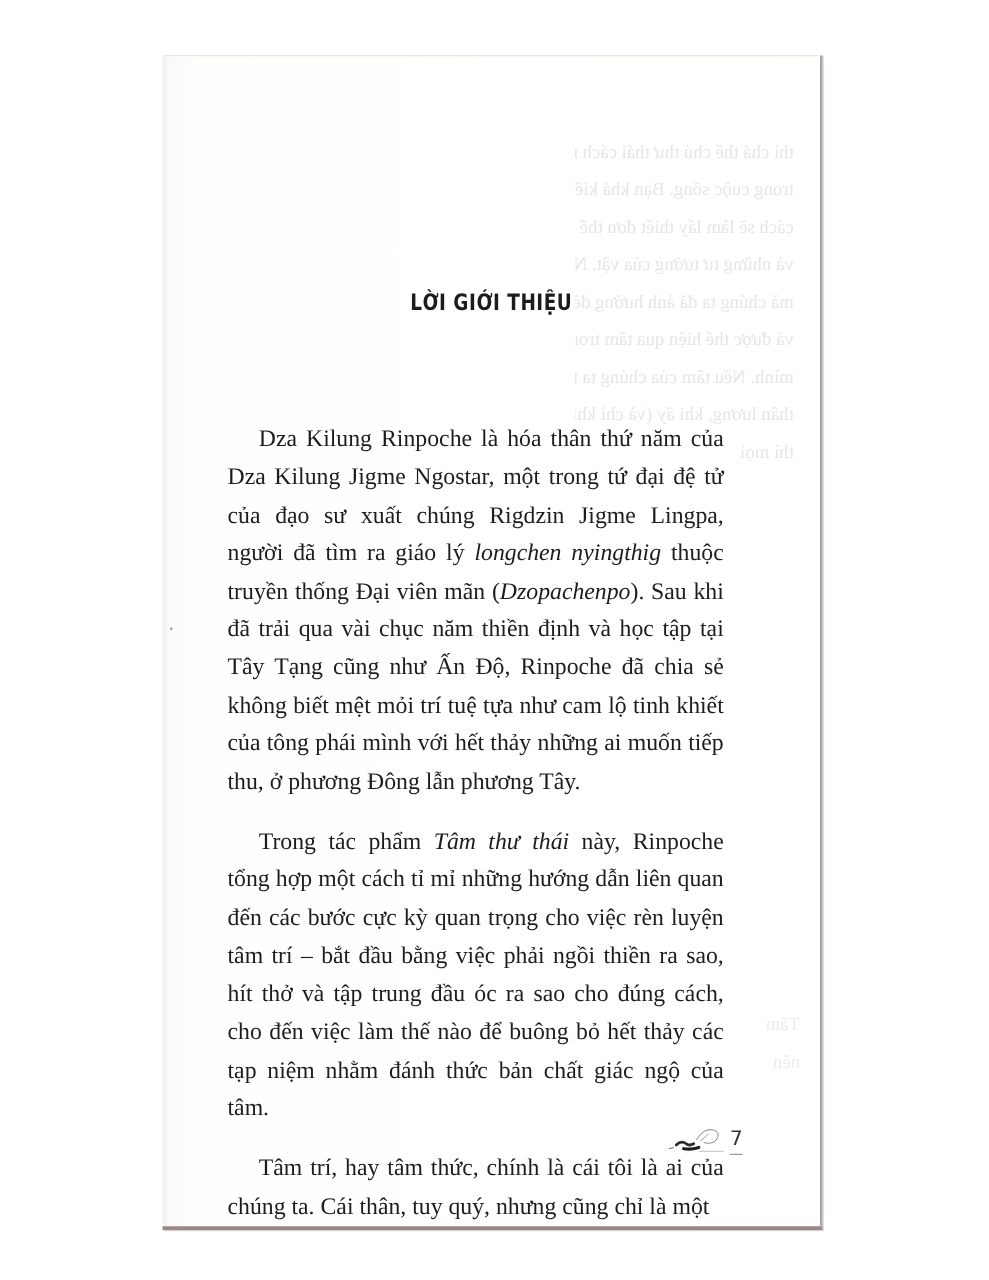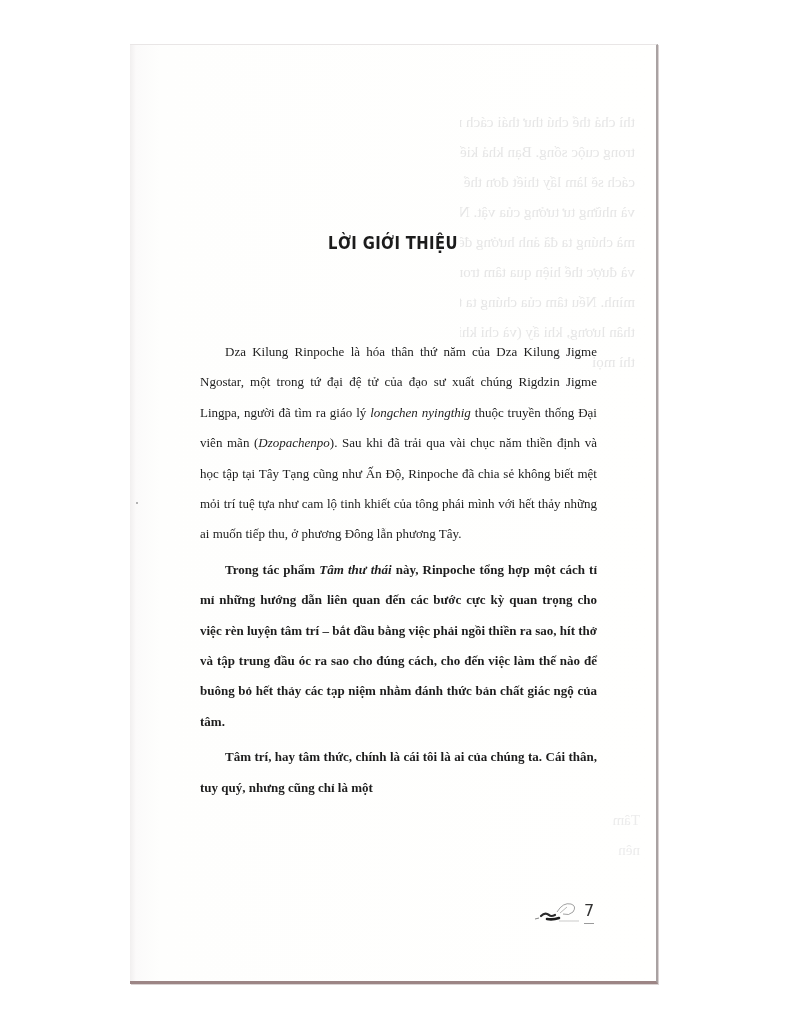--- a/index.html
+++ b/index.html
@@ -56,37 +56,36 @@
       text-align: center;
       font-family: "DejaVu Sans", sans-serif;
       font-weight: bold;
       font-size: 18px;
       letter-spacing: 0.5px;
       transform: scaleX(0.82);
       color: #1c1c1c;
     }
     .body-text {
       position: absolute;
-      left: 70px;
+      left: 52px;
       top: 292px;
       width: 397px;
       font-family: "Liberation Serif", serif;
-      font-size: 13px;
+      font-size: 19px;
       line-height: 30.4px;
       color: #1d1d1d;
       text-align: justify;
       hyphens: none;
     }
     .body-text p {
       margin: 0;
       text-indent: 25px;
     }
     .body-text p.gap {
-      margin-top: 5px;
-      font-weight: bold;
+      margin-top: 18px;
     }
     .body-text i { font-style: italic; }
     .folio {
       position: absolute;
       left: 403px;
       top: 855px;
       display: flex;
       align-items: flex-end;
       gap: 3px;
     }

